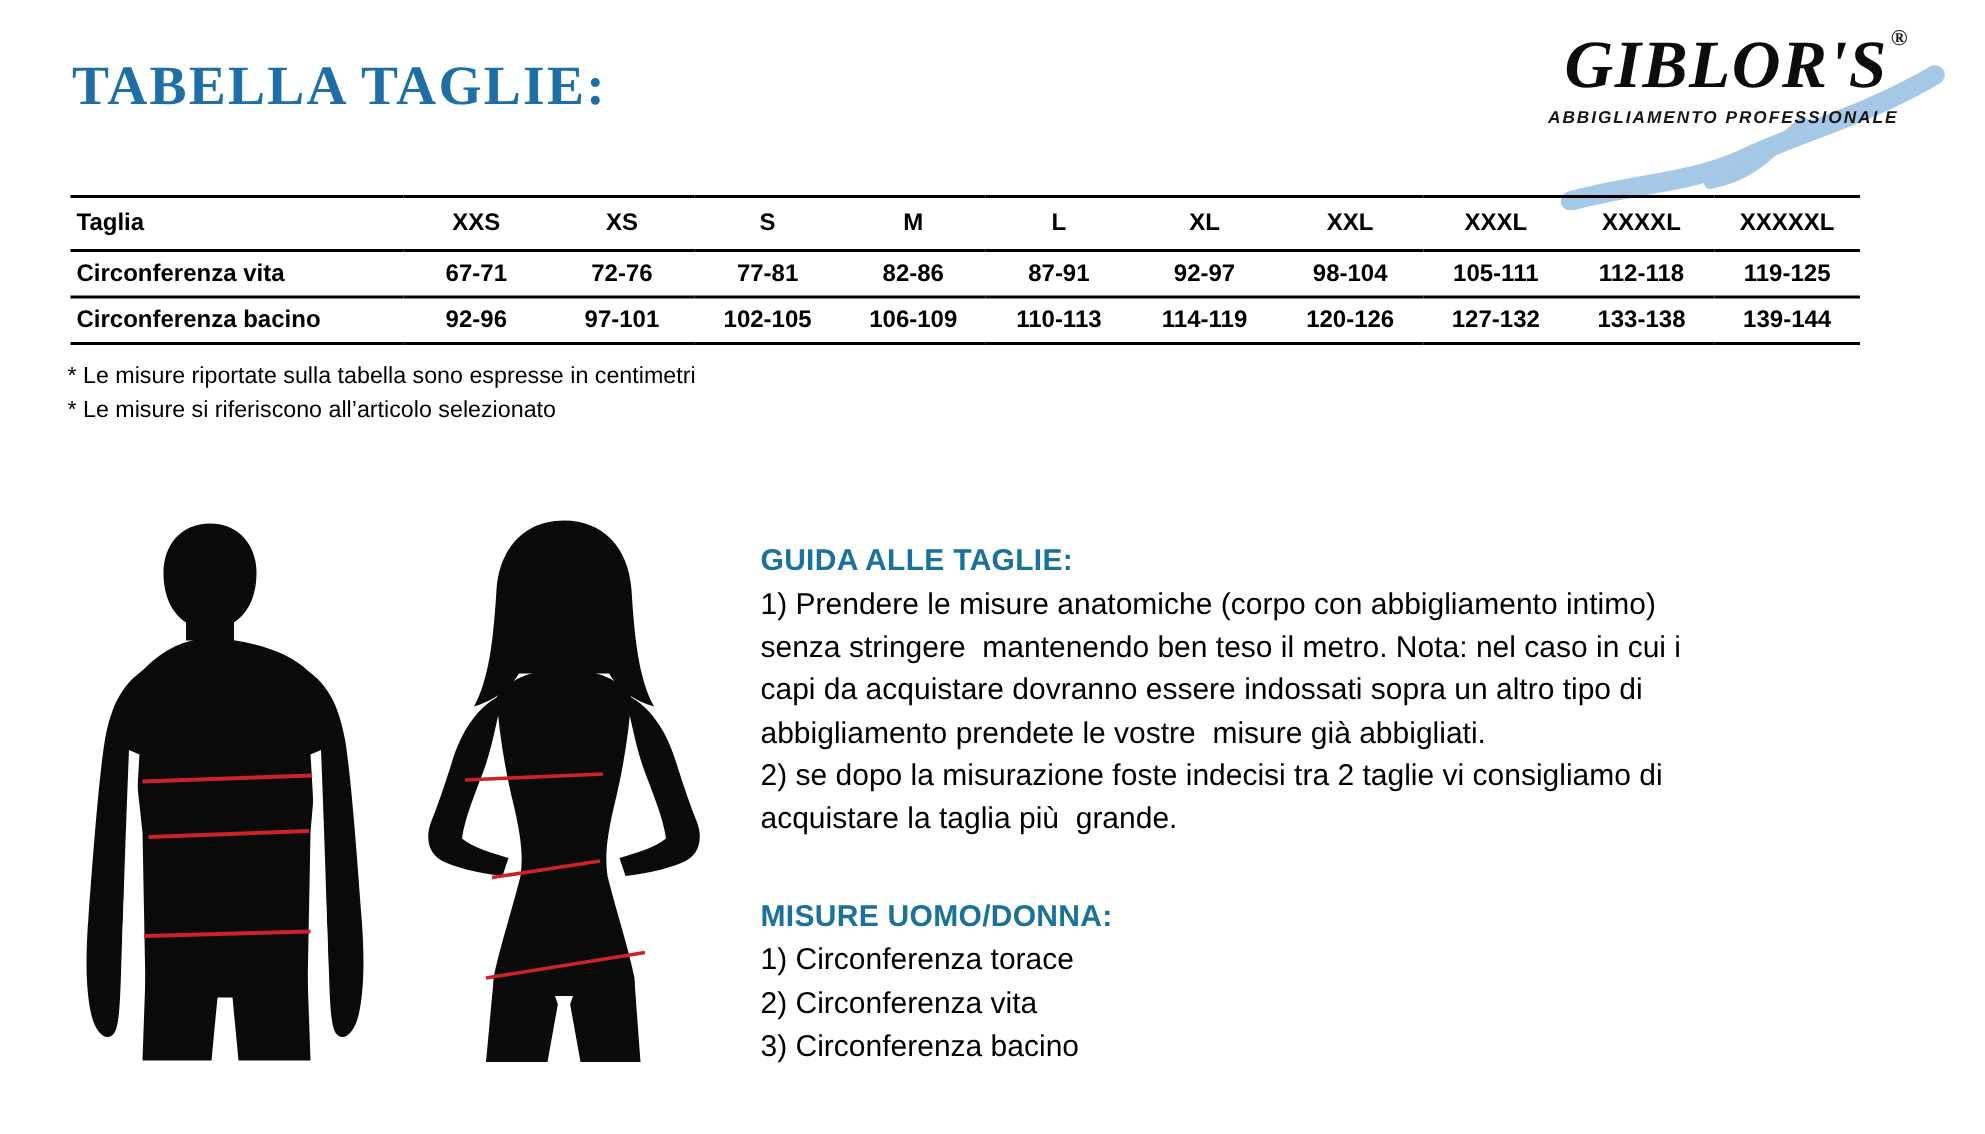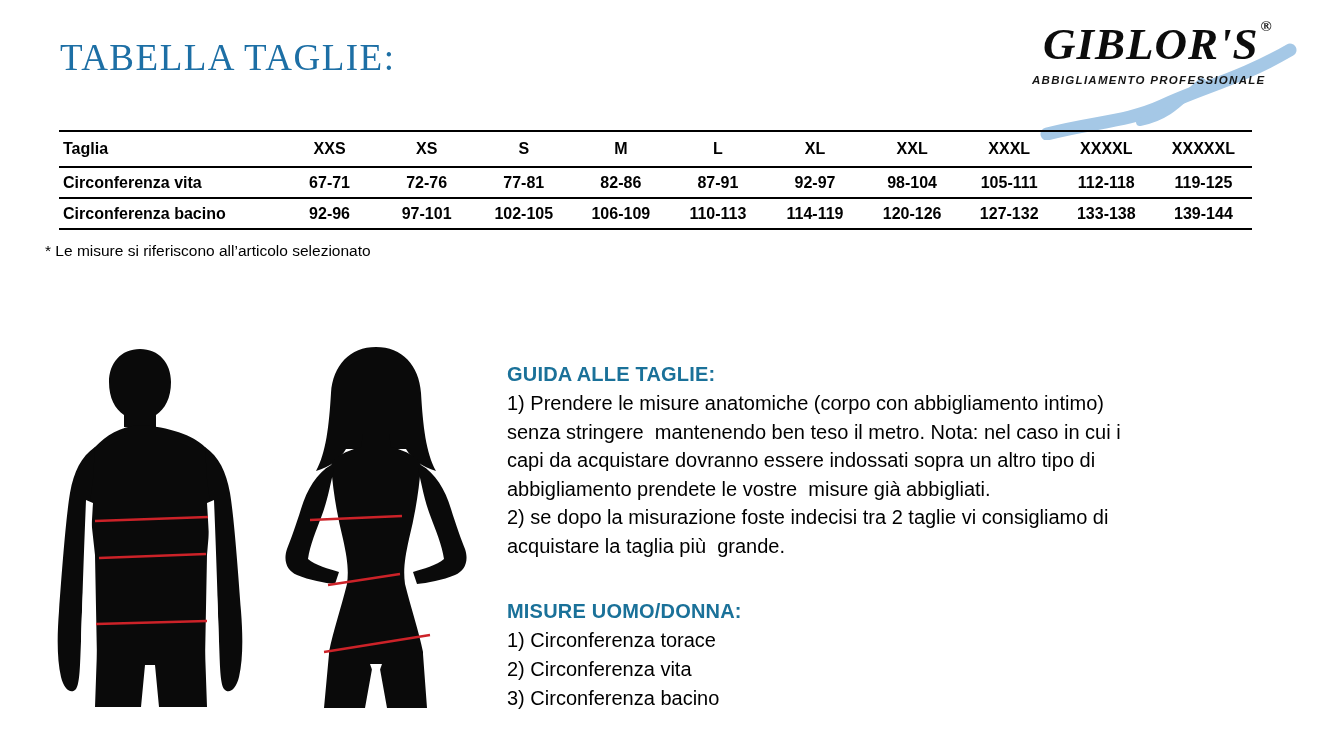--- a/index.html
+++ b/index.html
@@ -9,40 +9,40 @@
     --swoosh-blue:#a5c8e6;
     --text-black:#000000;
   }
   *{box-sizing:border-box;}
   html,body{margin:0;padding:0;background:#fff;}
   body{width:1323px;height:756px;position:relative;overflow:hidden;
        font-family:"Liberation Sans","DejaVu Sans",sans-serif;color:var(--text-black);}
 
   
   .page-title{
-    position:absolute;left:60px;top:36px;
+    position:absolute;left:48px;top:36px;
     font-family:"Liberation Serif","DejaVu Serif",serif;
-    font-weight:400;font-size:37px;letter-spacing:1.5px;
+    font-weight:700;font-size:37px;letter-spacing:1.5px;
     color:var(--title-blue);
   }
 
   
   .logo{position:absolute;left:1032px;top:18px;width:275px;height:105px;}
   .logo .swoosh{position:absolute;left:0;top:12px;width:272px;height:110px;z-index:0;}
   .logo .brand-line{position:relative;z-index:1;
     font-family:"Liberation Serif","DejaVu Serif",serif;
     font-style:italic;font-weight:700;font-size:45px;line-height:1.1;
     letter-spacing:1px;color:#0c0c0c;white-space:nowrap;margin-left:11px;}
   .logo .brand-line sup{font-size:15px;vertical-align:28px;margin-left:2px;font-style:normal;}
   .logo .tagline{position:relative;z-index:1;margin-top:4px;
     font-size:11.5px;font-weight:700;font-style:italic;letter-spacing:1.3px;
     color:#151515;white-space:nowrap;}
 
   
-  .size-table{position:absolute;left:59px;top:130px;width:1193px;
+  .size-table{position:absolute;left:47px;top:130px;width:1193px;
     border-collapse:collapse;table-layout:fixed;font-size:16px;}
   .size-table th,.size-table td{border-top:2px solid #000;padding:6px 2px 5px 2px;
     text-align:center;font-weight:700;white-space:nowrap;overflow:hidden;}
   .size-table th{font-weight:700;padding-top:8px;padding-bottom:8px;}
   .size-table th:first-child,.size-table td:first-child{
     width:222px;text-align:left;padding-left:4px;font-weight:700;}
   .size-table tbody tr:last-child td{border-bottom:2px solid #000;}
 
   
   .footnotes{position:absolute;left:45px;top:240px;font-size:15.5px;line-height:22.5px;}
@@ -114,20 +114,21 @@
         <td>114-119</td>
         <td>120-126</td>
         <td>127-132</td>
         <td>133-138</td>
         <td>139-144</td>
       </tr>
     </tbody>
 </table>
 
 <div class="footnotes">
+  <div class="footnote">* Le misure riportate sulla tabella sono espresse in centimetri</div>
   <div class="footnote">* Le misure si riferiscono all’articolo selezionato</div>
 </div>
 
 <svg class="figure-man" viewBox="0 0 190 365">
   <g fill="#0a0a0a">
     <path d="M85,4 C104,4 116,18 116,37 C116,53 110,64 101,70 L101,82 L69,82 L69,70 C60,64 54,53 54,37 C54,18 66,4 85,4 Z"></path>
     <path d="M85,80 C114,82 138,90 150,102 C156,109 158,118 159,128 L152,210 L150,315 L42,315 L40,210 L31,128 C32,118 34,109 40,102 C52,90 64,82 85,80 Z"></path>
     <path d="M40,102 C26,112 19,126 15,148 C11,172 7,225 4,266 C2,292 2,315 6,332 C9,344 16,350 21,344 C25,338 25,320 26,296 C27,258 31,185 38,134 Z"></path>
     <path d="M150,102 C164,112 171,126 175,148 C179,172 183,225 186,266 C188,292 188,315 184,332 C181,344 174,350 169,344 C165,338 165,320 164,296 C163,258 159,185 152,134 Z"></path>
     <path fill="#ffffff" d="M31,155 C29,205 27,260 26,305 L31,305 C33,262 35,205 38,158 Z"></path>

